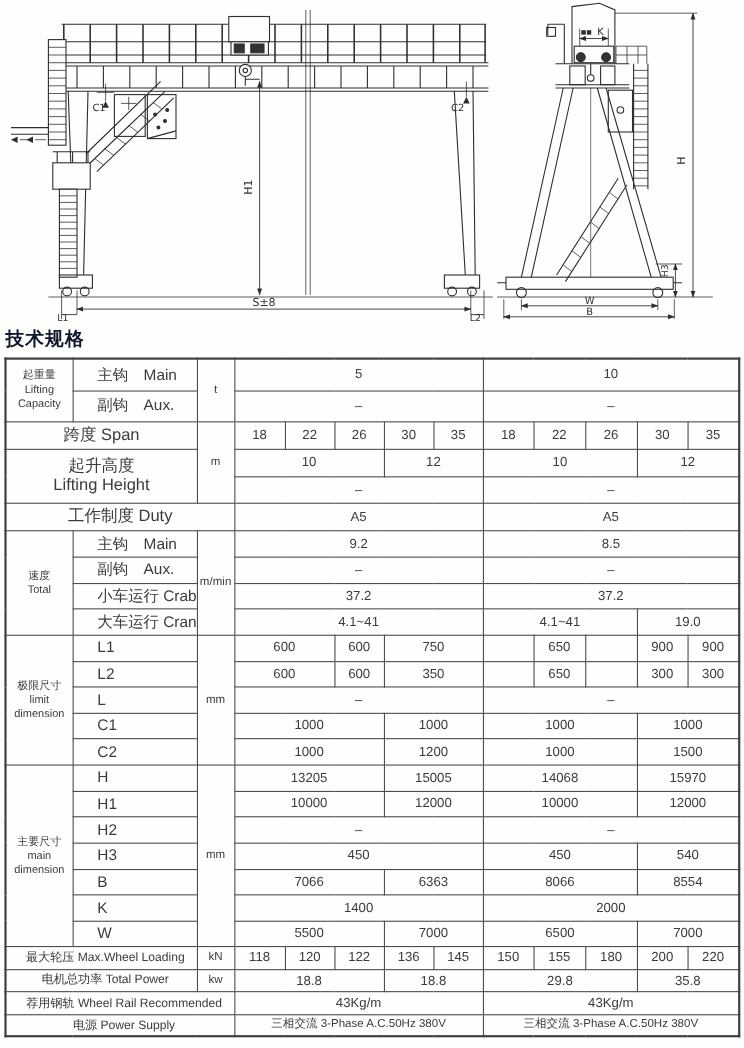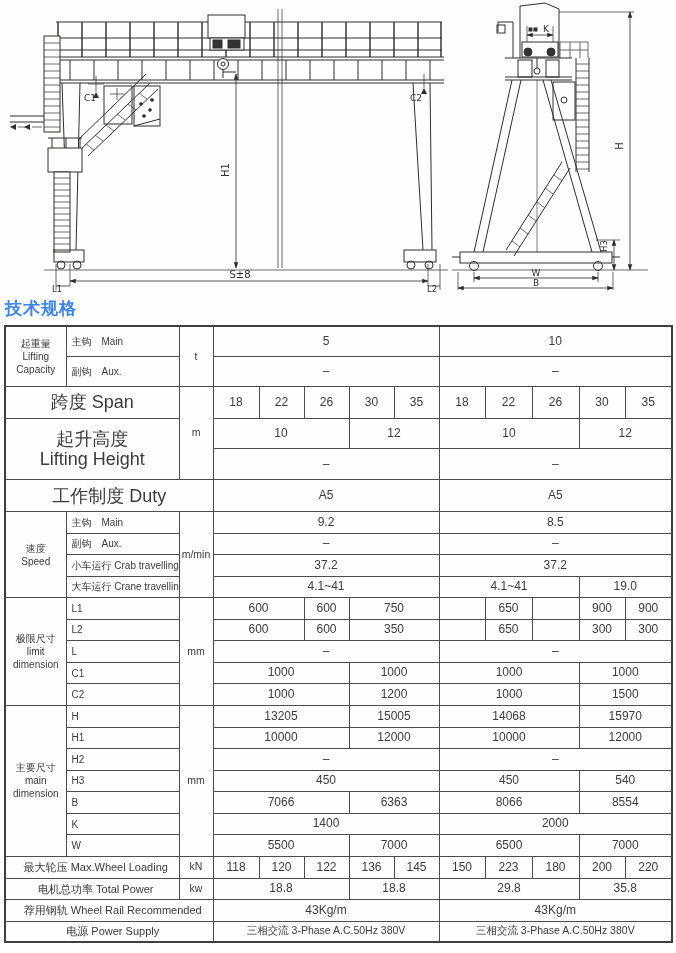--- a/index.html
+++ b/index.html
@@ -4,34 +4,34 @@
 <style>
   html,body{margin:0;padding:0;}
   body{
     width:676px;height:953px;background:#ffffff;
     font-family:"Liberation Sans","DejaVu Sans",sans-serif;color:#3b3b3b;
   }
   .page{position:relative;width:676px;height:953px;background:#fefefdf5;overflow:hidden;}
   .drawing{width:676px;height:292px;}
   svg text{font-family:"DejaVu Sans","Liberation Sans",sans-serif;fill:#2e2e2e;stroke:none;}
   .title-row{height:30px;padding:1px 0 2px 5px;display:flex;align-items:center;gap:7px;}
-  .title-zh{font-size:17px;font-weight:bold;color:#3b82f6;letter-spacing:1px;}
+  .title-zh{font-size:17px;font-weight:bold;color:#0f172a;letter-spacing:1px;}
   .title-en{font-size:16px;font-weight:500;color:#1d1d1d;letter-spacing:.4px;}
   table.spec{
     border-collapse:collapse;table-layout:fixed;margin-left:4px;
     width:667px;height:618px;border:2px solid #3f3f3f;
   }
   td{
     border:1px solid #4d4d4d;text-align:center;vertical-align:middle;
     font-size:12px;padding:0;line-height:1.12;color:#3b3b3b;
     overflow:hidden;white-space:pre-line;
   }
   td.grp{font-size:10px;line-height:1.3;}
-  td.sub{text-align:left;padding-left:5px;font-size:10px;white-space:pre;}
-  td.subwide{font-size:18px;}
+  td.sub{text-align:left;padding-left:22px;font-size:14px;white-space:pre;}
+  td.subwide{font-size:15px;}
   td.unit{font-size:10.5px;}
   td.lbl{text-align:center;padding-left:7px;font-size:11px;white-space:pre;}
   td.vsm{font-size:10.5px;margin-top:40px;}
 </style>
 </head>
 <body>
 
 <div class="page">
 
   <div class="drawing">
@@ -232,21 +232,21 @@
           <td colspan="5">–</td>
           <td colspan="5">–</td>
         </tr>
         <tr>
           <td colspan="3" class="subwide">工作制度 Duty</td>
           <td colspan="5">A5</td>
           <td colspan="5">A5</td>
         </tr>
         <tr>
           <td rowspan="4" class="grp">速度
-Speed</td>
+Total</td>
           <td class="sub">主钩　Main</td>
           <td rowspan="4" class="unit">m/min</td>
           <td colspan="5">9.2</td>
           <td colspan="5">8.5</td>
         </tr>
         <tr>
           <td class="sub">副钩　Aux.</td>
           <td colspan="5">–</td>
           <td colspan="5">–</td>
         </tr>
@@ -356,21 +356,21 @@
         </tr>
         <tr>
           <td colspan="2" class="lbl">最大轮压 Max.Wheel Loading</td>
           <td class="unit">kN</td>
           <td>118</td>
           <td>120</td>
           <td>122</td>
           <td>136</td>
           <td>145</td>
           <td>150</td>
-          <td>223</td>
+          <td>155</td>
           <td>180</td>
           <td>200</td>
           <td>220</td>
         </tr>
         <tr>
           <td colspan="2" class="lbl">电机总功率 Total Power</td>
           <td class="unit">kw</td>
           <td colspan="3">18.8</td>
           <td colspan="2">18.8</td>
           <td colspan="3">29.8</td>

